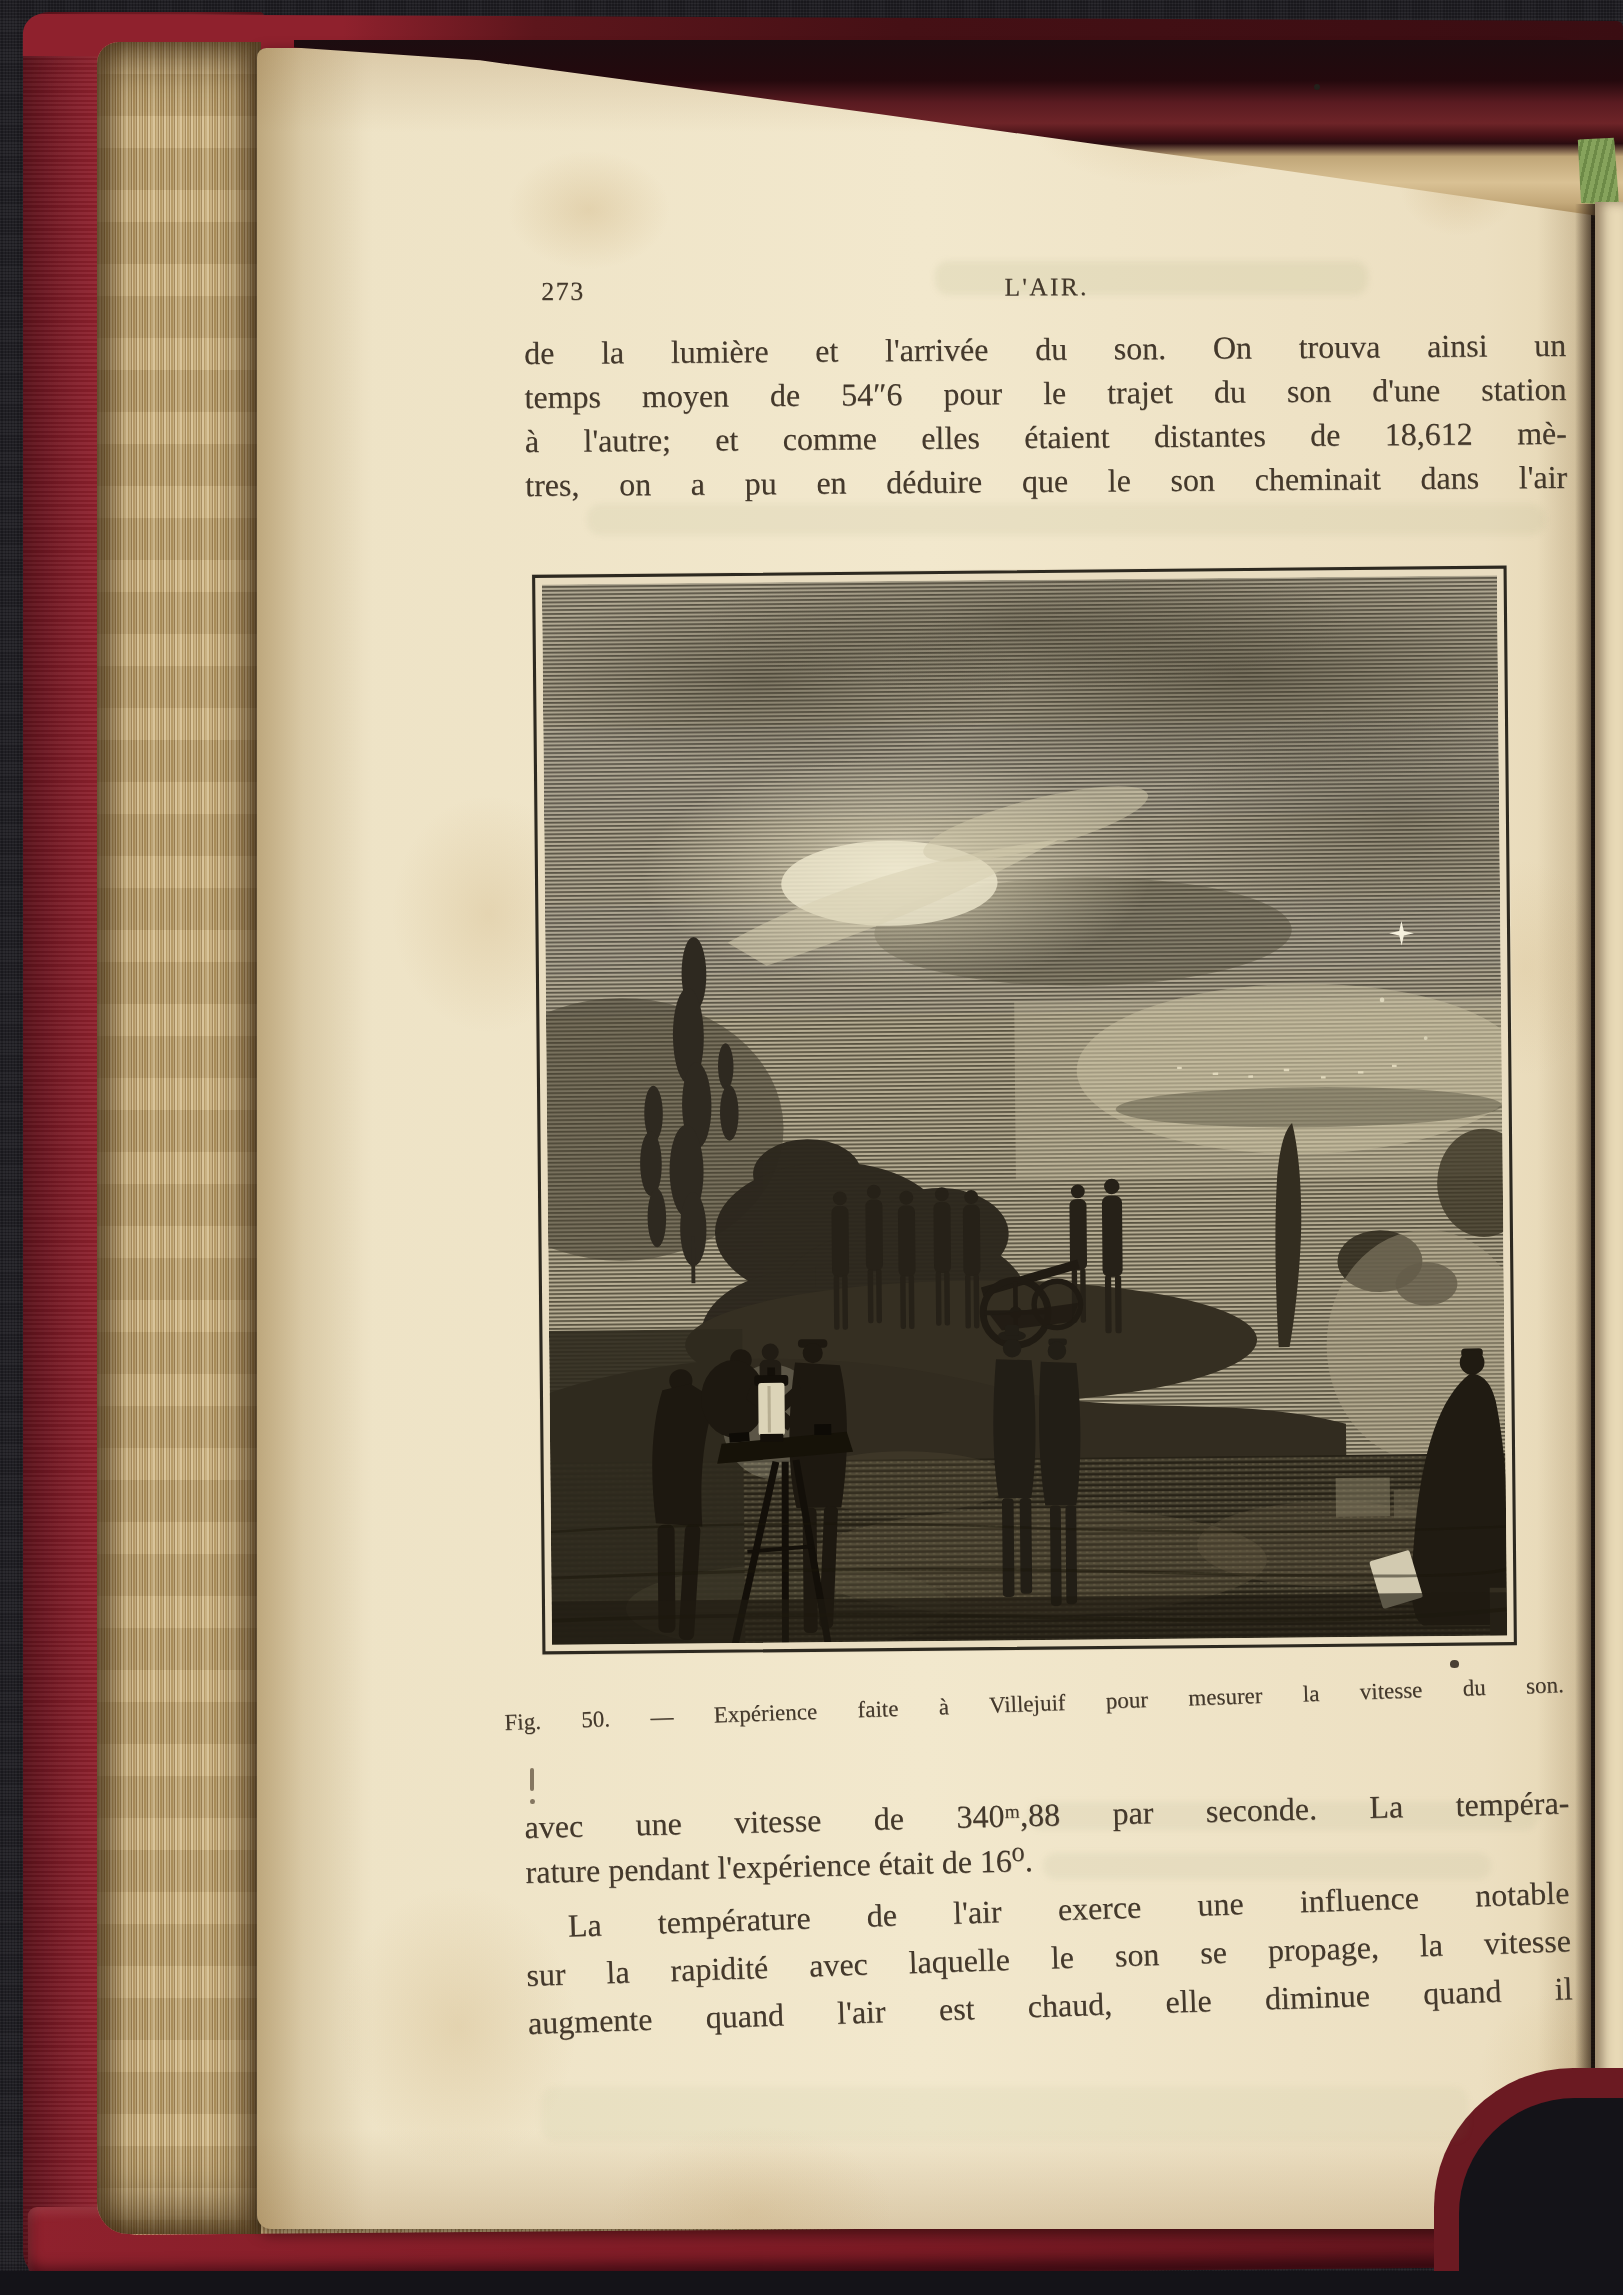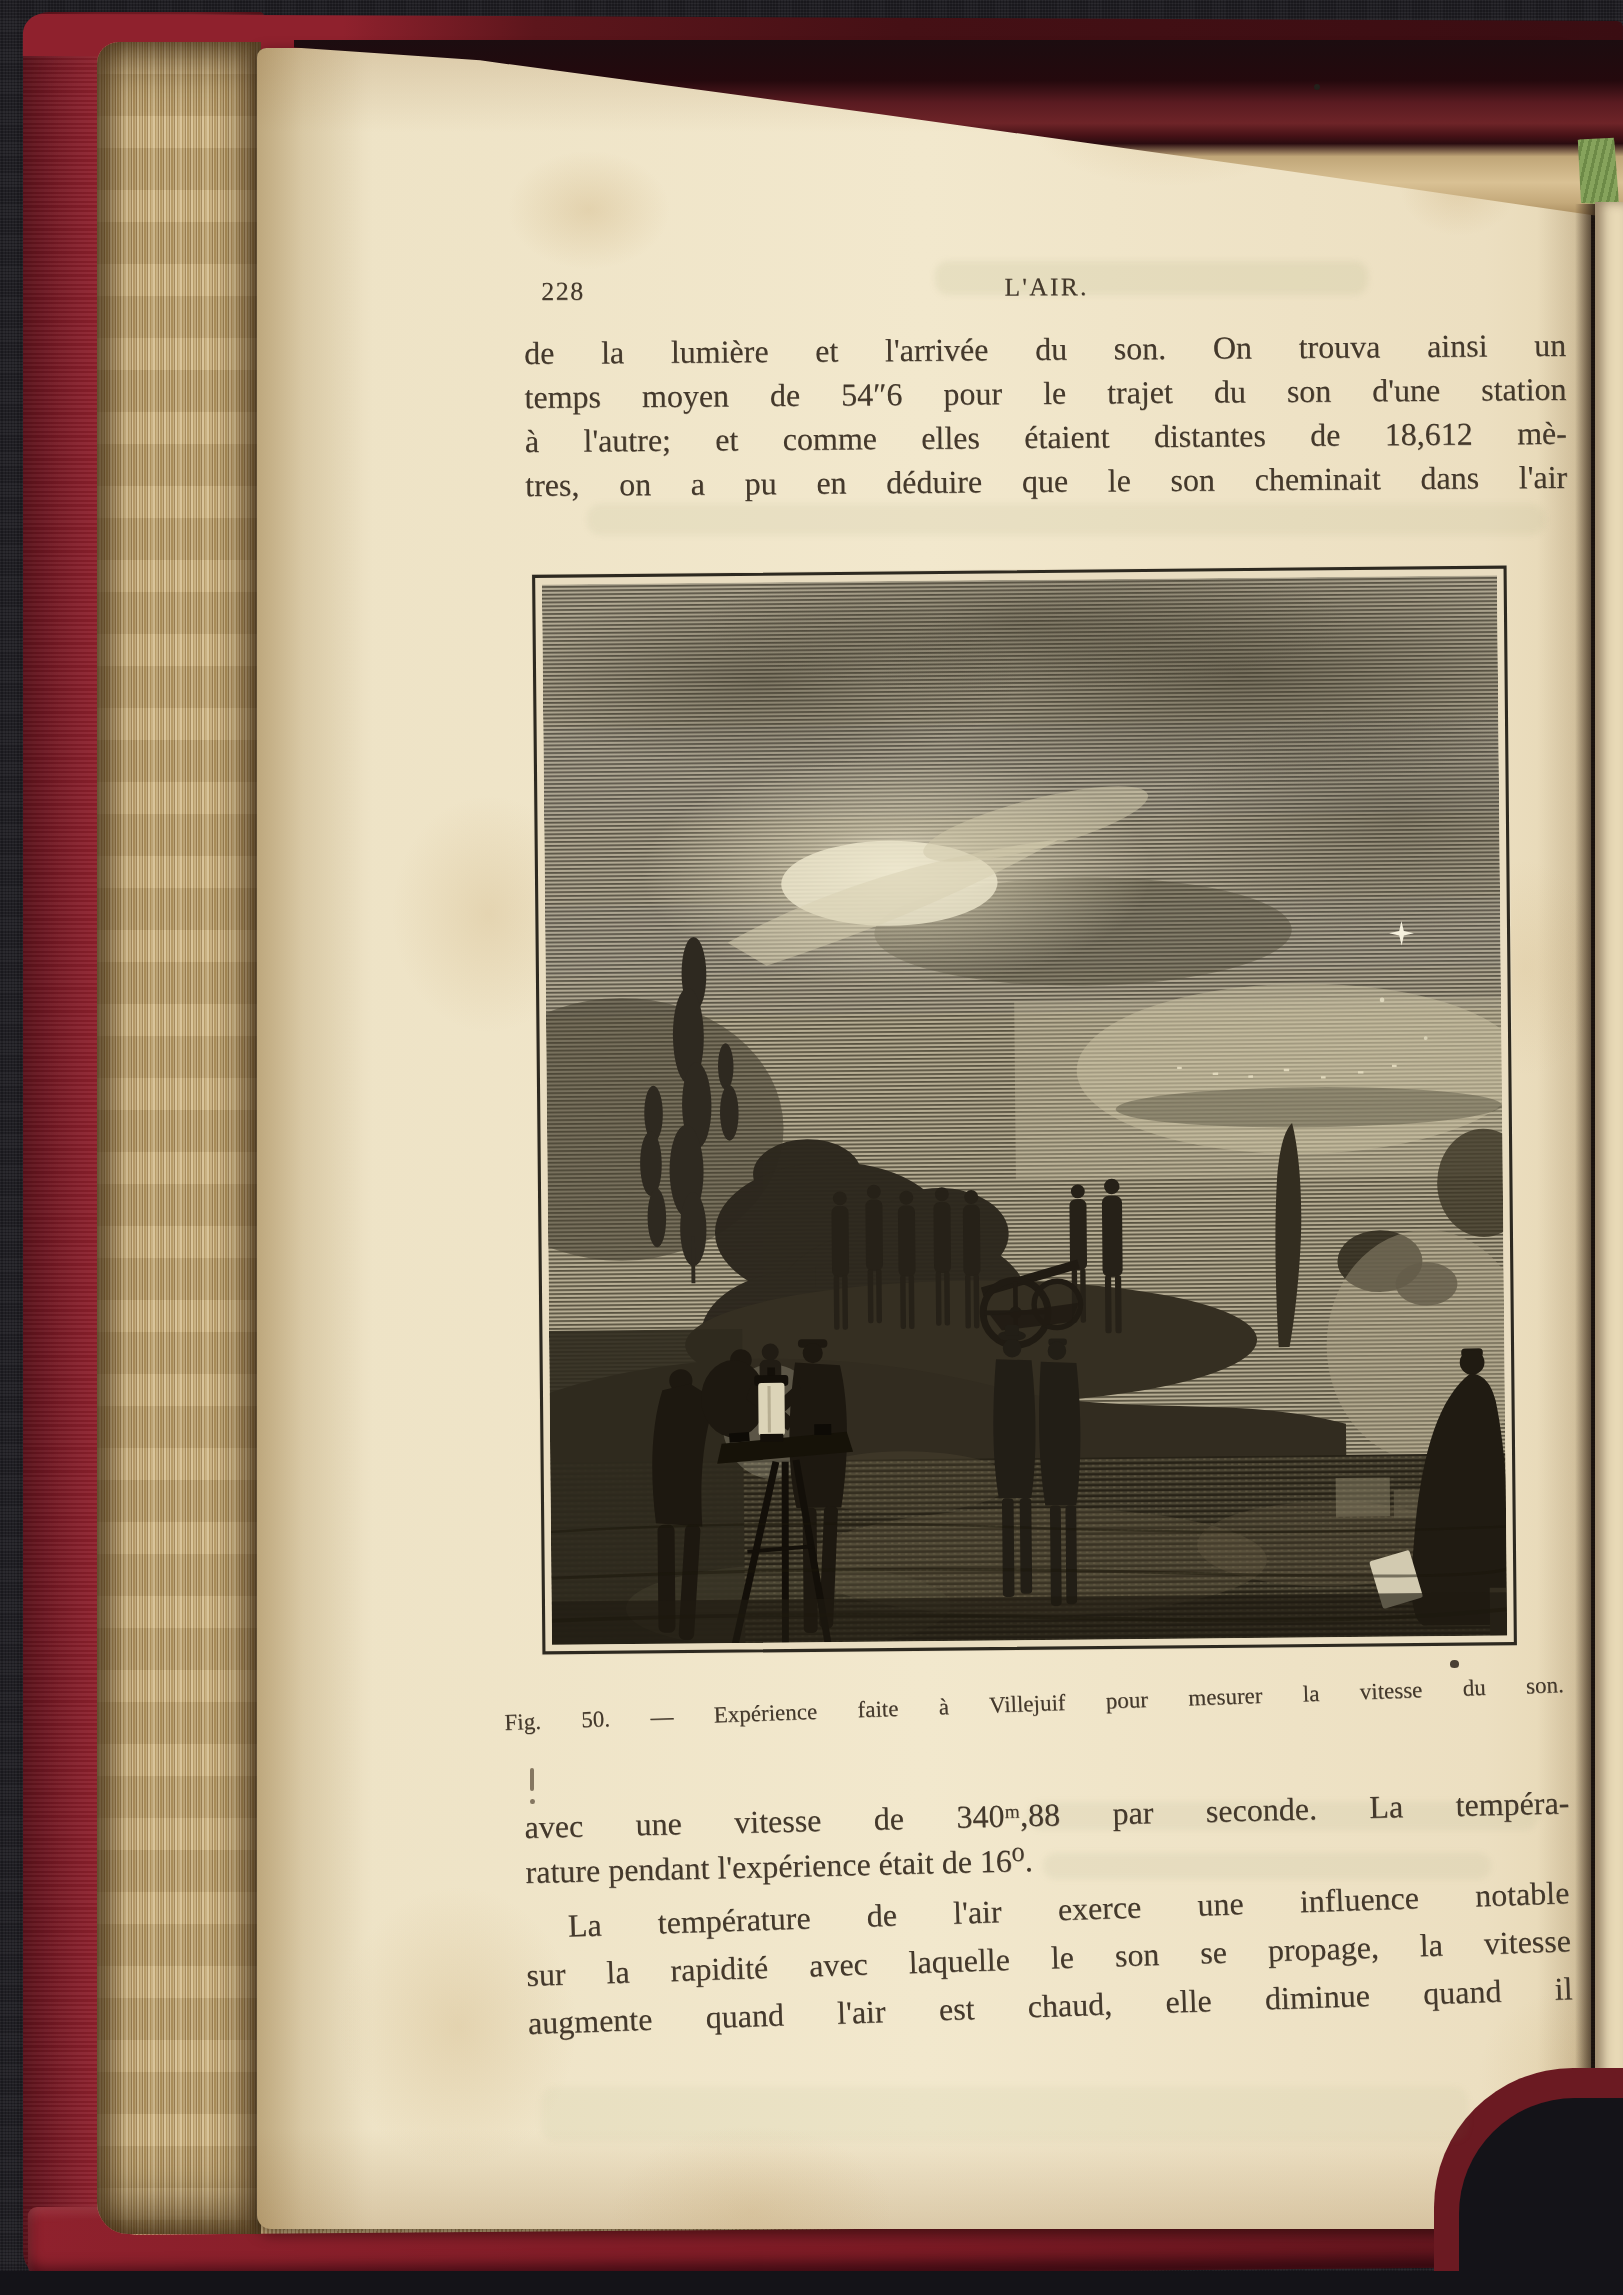--- a/index.html
+++ b/index.html
@@ -124,21 +124,21 @@
 <div class="abs corner-br-black"></div>
 <div class="abs bottom-cloth"></div>
 
 <div class="abs ghost g1"></div>
 <div class="abs ghost g2"></div>
 <div class="abs ghost g3"></div>
 <div class="abs ghost g4"></div>
 <div class="abs ghost g5"></div>
 
 <div class="abs runhead ink">
-  <span class="pagenum">228</span>
+  <span class="pagenum">273</span>
   <span class="runtitle">L'AIR.</span>
 </div>
 
 <div class="abs para ink p1">
     <div class="tline">de la lumière et l'arrivée du son. On trouva ainsi un</div>
     <div class="tline">temps moyen de 54″6 pour le trajet du son d'une station</div>
     <div class="tline">à l'autre; et comme elles étaient distantes de 18,612 mè-</div>
     <div class="tline last">tres, on a pu en déduire que le son cheminait dans l'air</div>
   </div>
 

